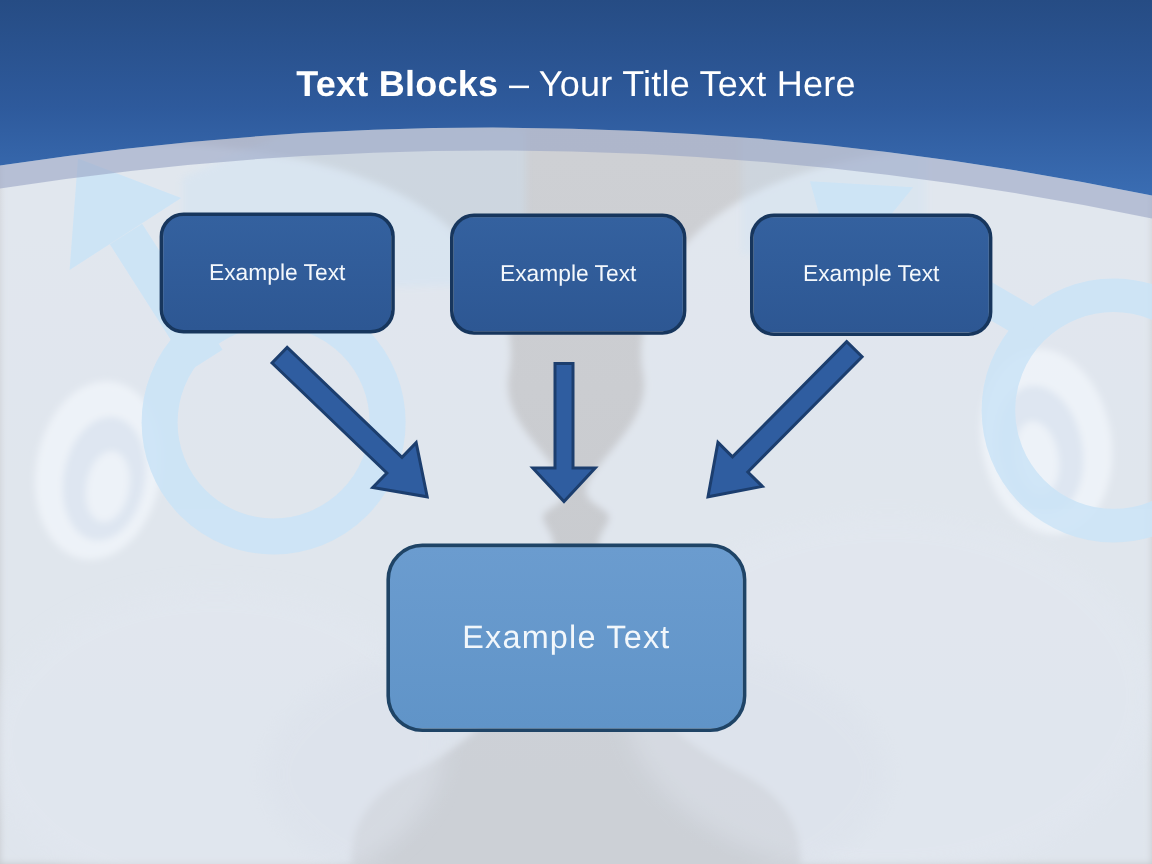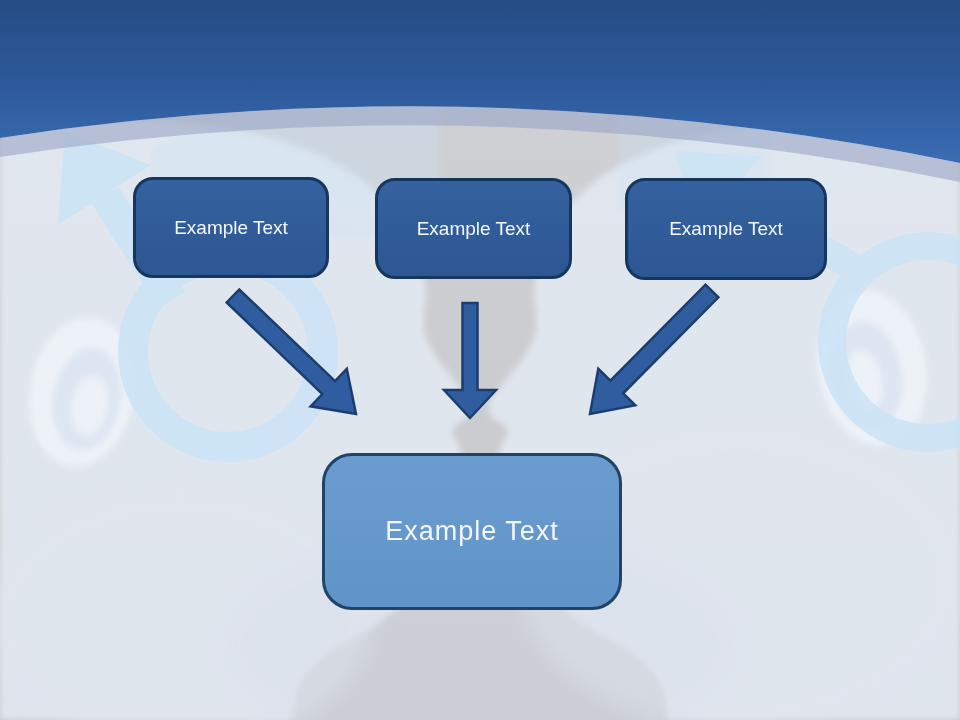--- a/index.html
+++ b/index.html
@@ -106,20 +106,23 @@
       <linearGradient id="hdr" x1="0" y1="0" x2="0" y2="1">
         <stop offset="0%" stop-color="#264C84"></stop>
         <stop offset="55%" stop-color="#2E5A9C"></stop>
         <stop offset="100%" stop-color="#3A6DB3"></stop>
       </linearGradient>
     </defs>
     <path d="M0,138 Q480,64 960,163 L960,182 Q480,83 0,157 Z" fill="#99A5C4" opacity="0.6"></path>
     <path d="M0,0 H960 V163 Q480,64 0,138 Z" fill="url(#hdr)"></path>
   </svg>
 
+  <div class="title">
+    <span class="t-bold">Text Blocks</span><span class="t-rest">– Your Title Text Here</span>
+  </div>
 
   <svg class="layer arrows" viewBox="0 0 960 720" xmlns="http://www.w3.org/2000/svg">
     <g fill="#2F5DA0" stroke="#1C3E6E" stroke-width="2.5" stroke-linejoin="miter">
       <polygon points="226.7,302.5 322.4,394.1 310.6,406.3 356,414 346.8,368.9 335,381.1 239.3,289.5"></polygon>
       <polygon points="462.5,303 462.5,390 444,390 470,418 496,390 477.5,390 477.5,303"></polygon>
       <polygon points="705.6,284.7 610.4,380.7 598.3,368.7 590,414 635.3,405.3 623.2,393.3 718.4,297.3"></polygon>
     </g>
   </svg>
 
   <div class="tbox b1">

